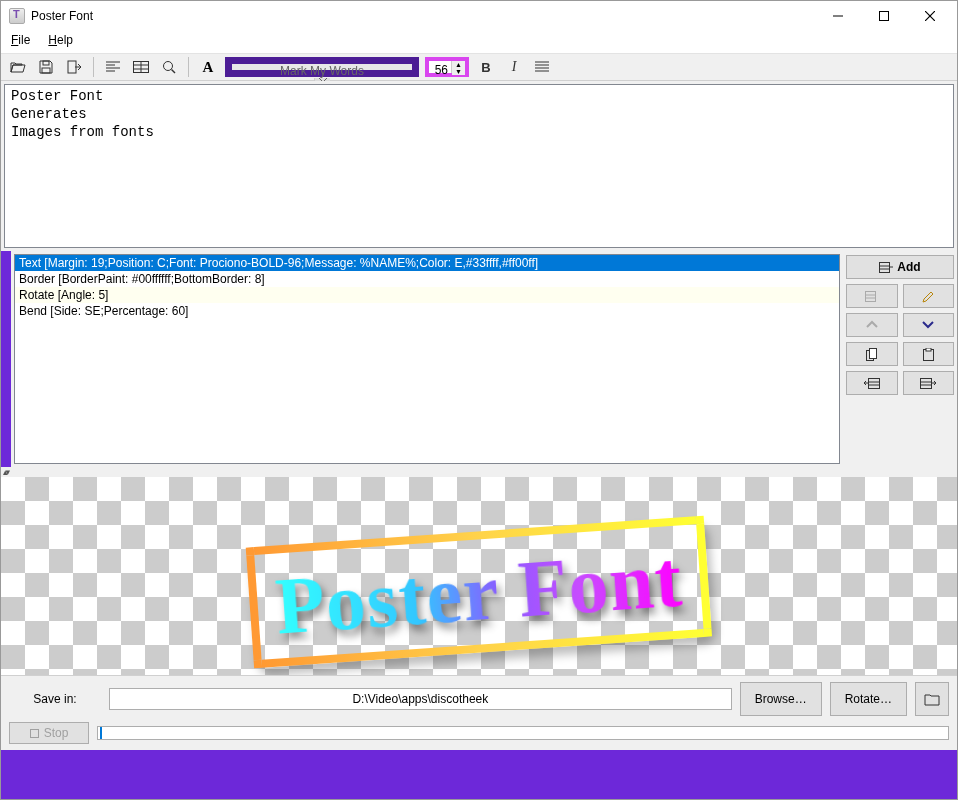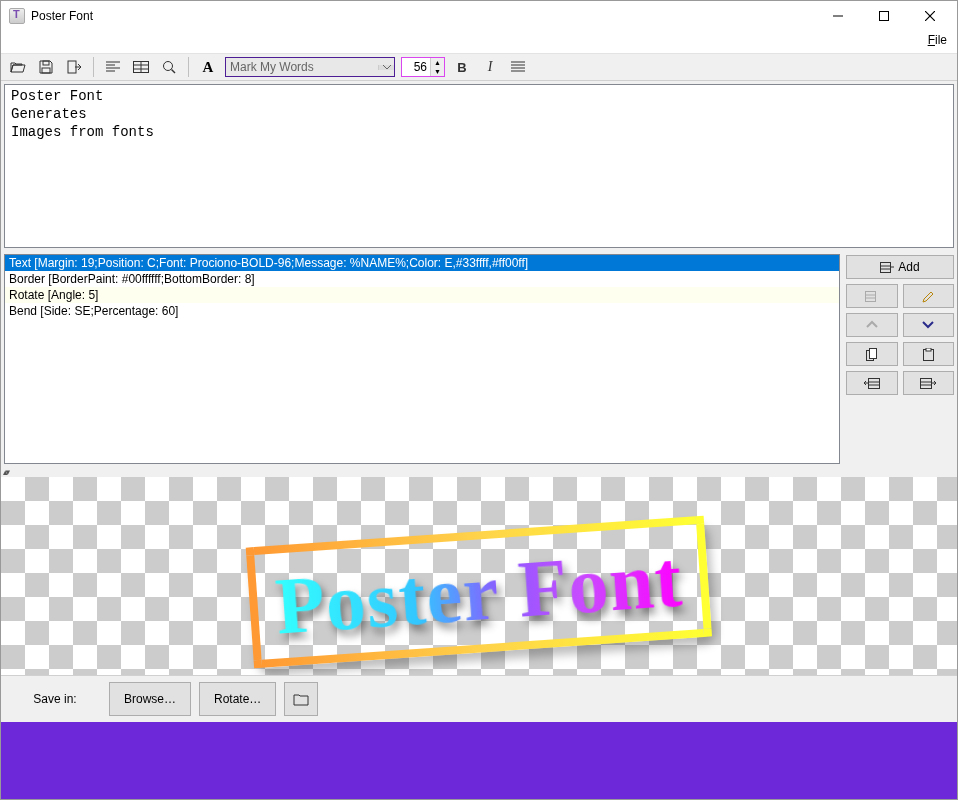--- a/index.html
+++ b/index.html
@@ -10,49 +10,49 @@
 
 .titlebar { height: 30px; display: flex; align-items: center; padding: 0 4px; background: #fff; }
 .titlebar .app-icon { width: 16px; height: 16px; margin: 0 6px 0 4px; background: linear-gradient(#eee,#ccc); border:1px solid #aaa; border-radius:2px; position:relative; }
 .titlebar .app-icon::after { content:"T"; position:absolute; left:3px; top:-1px; font-size:11px; color:#7a4fb0; font-weight:bold; }
 .titlebar .title { flex: 0 0 auto; color: #000; }
 .titlebar .spacer { flex: 1; }
 .titlebar .winbtn { width: 46px; height: 30px; display:flex; align-items:center; justify-content:center; }
 .winbtn svg { width:10px; height:10px; }
 
 
-.menubar { height: 22px; display:flex; align-items:flex-end; padding: 0 6px; gap: 10px; background:#fff;flex-direction:column; }
+.menubar { height: 22px; display:flex; align-items:flex-start; padding: 0 6px; gap: 10px; background:#fff; }
 .menubar .menuitem { padding: 2px 4px; }
 .menubar .ul { text-decoration: underline; }
 
 
 .toolstrip { height: 28px; background:#f0f0f0; border-top:1px solid #e3e3e3; border-bottom:1px solid #d0d0d0; display:flex; align-items:center; padding: 0 6px; gap:6px; }
 .toolbtn { width:22px; height:22px; display:flex; align-items:center; justify-content:center; border:1px solid transparent; border-radius:2px; color:#333; }
 .tooldiv { width:1px; height:20px; background:#c0c0c0; margin:0 2px; }
 .fontglyph { font-family: 'Times New Roman', serif; font-weight:bold; font-size:15px; color:#000; }
-.fontname { width:170px; height:20px; border:1px solid #4c1d95; background:#e8e8e8; display:flex; align-items:center; }
+.fontname { width:194px; height:20px; border:7px solid #4c1d95; background:#e8e8e8; display:flex; align-items:center;flex-direction:column; }
 .fontname .txt { flex:1; padding:0 4px; color:#666; }
 .fontname .dd { width:16px; display:flex; align-items:center; justify-content:center; border-left:1px solid #ccc; background:#ddd; }
-.spinbox { width:44px; height:20px; border:1px solid #d946ef; background:#fff; display:flex; }
+.spinbox { width:44px; height:20px; border:4px solid #d946ef; background:#fff; display:flex; }
 .spinbox .num { flex:1; text-align:right; padding:0 3px; line-height:18px; }
 .spinbox .arrows { width:14px; display:flex; flex-direction:column; border-left:1px solid #ccc; }
 .spinbox .arrows div { flex:1; display:flex;align-items:center;justify-content:center; background:#eee; font-size:7px; }
 
 
 .editor-wrap { padding: 3px; background:#f0f0f0; }
 .editor { border:1px solid #828790; background:#fff; height:164px; padding:2px 6px; font-family:'Courier New',monospace; font-size:14px; line-height:18px; white-space:pre; overflow:auto; }
 
 
-.middle { display:flex; background:#f0f0f0; padding:3px; gap:6px; }
+.middle { display:flex; background:#f0f0f0; padding:3px; gap:6px;margin-left:10px; }
 .fxlist { flex:1; border:1px solid #828790; background:#fff; height:210px; overflow:auto; }
 .fxrow { padding:1px 4px; white-space:nowrap; overflow:hidden; text-overflow:ellipsis; }
 .fxrow.sel { background:#0078d7; color:#fff; }
 .fxrow.alt { background:#fffff0; }
 .sidebtns { width:108px; display:flex; flex-direction:column; gap:5px; padding-top:1px; }
-.sidebtns .row1 { display:flex; }
+.sidebtns .row1 { display:flex;font-weight:bold; }
 .sidebtns .row2 { display:flex; gap:5px; }
 .pushbtn { flex:1; height:24px; border:1px solid #adadad; background:#e1e1e1; display:flex; align-items:center; justify-content:center; gap:4px; }
 .pushbtn.disabled { color:#a0a0a0; }
 
 .splitgrip { height:10px; background:#f0f0f0; display:flex; align-items:center; padding-left:2px; }
 .splitgrip .dots { letter-spacing:-2px; color:#555; font-size:9px; }
 
 
 .preview { height:198px; position:relative; overflow:hidden;
   background-image:
@@ -288,23 +288,35 @@
     <div class="poster-wrap">
       <div class="poster-frame">
         <div class="poster-text">Poster Font</div>
       </div>
     </div>
   </div>
 
   <div class="bottom">
     <div class="line">
       <div class="pathlabel">Save in:</div>
+      <div class="pathinput">D:\Video\apps\discotheek</div>
       <div class="btn">Browse…</div>
       <div class="btn">Rotate…</div>
       <div class="btn icononly">
         <svg width="16" height="13" viewBox="0 0 16 13">
             <path d="M1 2h5l1 1h8v9H1z" fill="none" stroke="#333"></path>
           </svg>
       </div>
     </div>
+    <div class="line">
+      <div class="runbtn disabled">
+        <svg width="9" height="9" viewBox="0 0 9 9">
+            <rect x="0.5" y="0.5" width="8" height="8" fill="none" stroke="#a0a0a0"></rect>
+          </svg>
+        <span>Stop</span>
+      </div>
+      <div class="progress">
+          <div class="tick"></div>
+        </div>
+    </div>
   </div>
 
 </div>
 
 </body></html>

